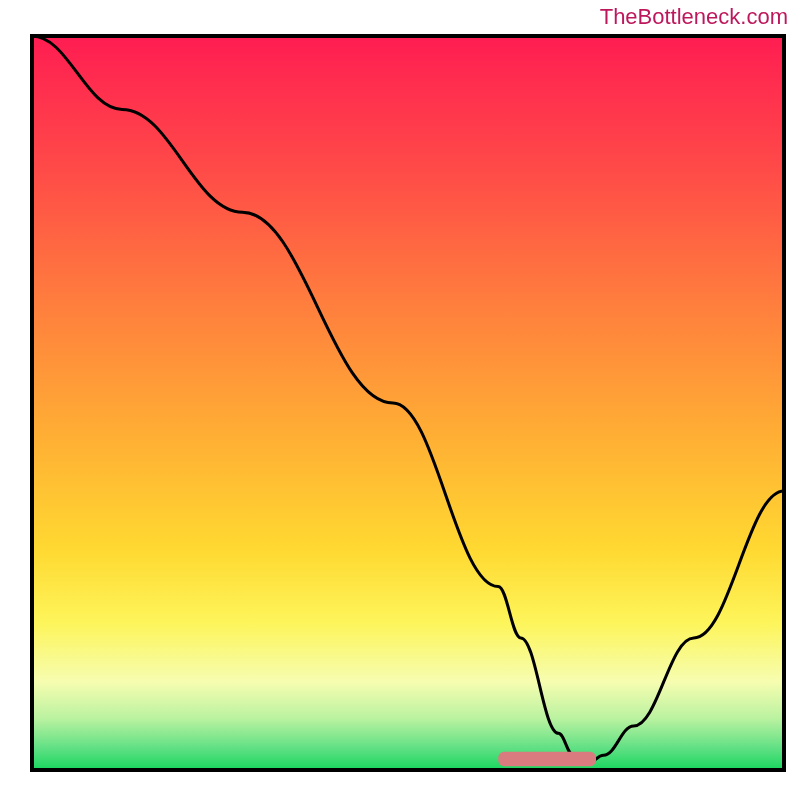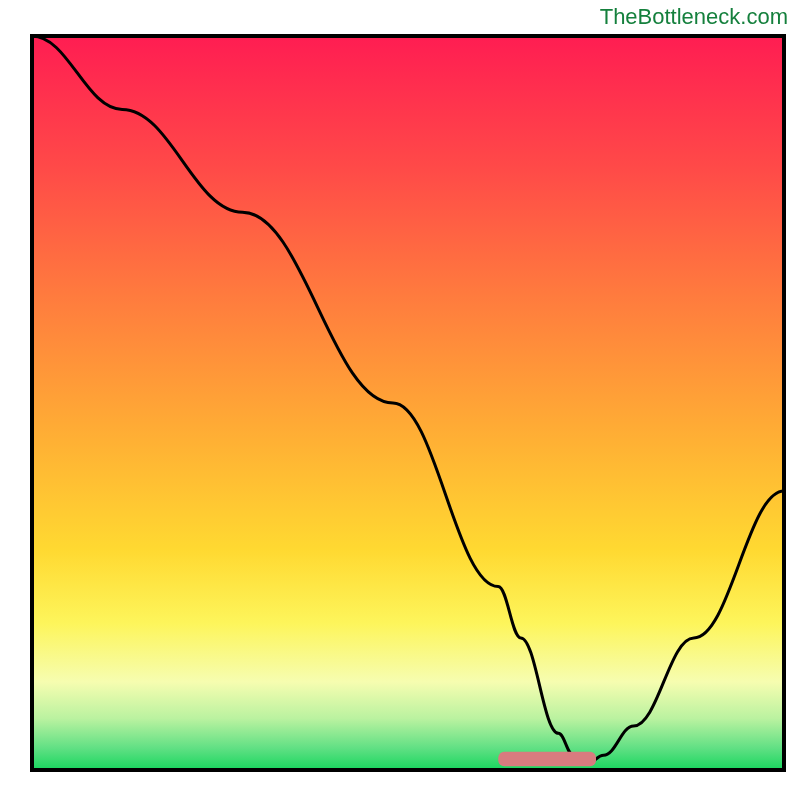--- a/index.html
+++ b/index.html
@@ -15,21 +15,21 @@
     position: relative;
     width: 800px;
     height: 800px;
     box-sizing: border-box;
   }
   .watermark {
     position: absolute;
     top: 4px;
     right: 12px;
     font-size: 22px;
-    color: #15803d;
+    color: #be185d;
     font-weight: 500;
     z-index: 10;
   }
   svg.chart {
     position: absolute;
     top: 30px;
     left: 0;
     width: 800px;
     height: 770px;
   }

